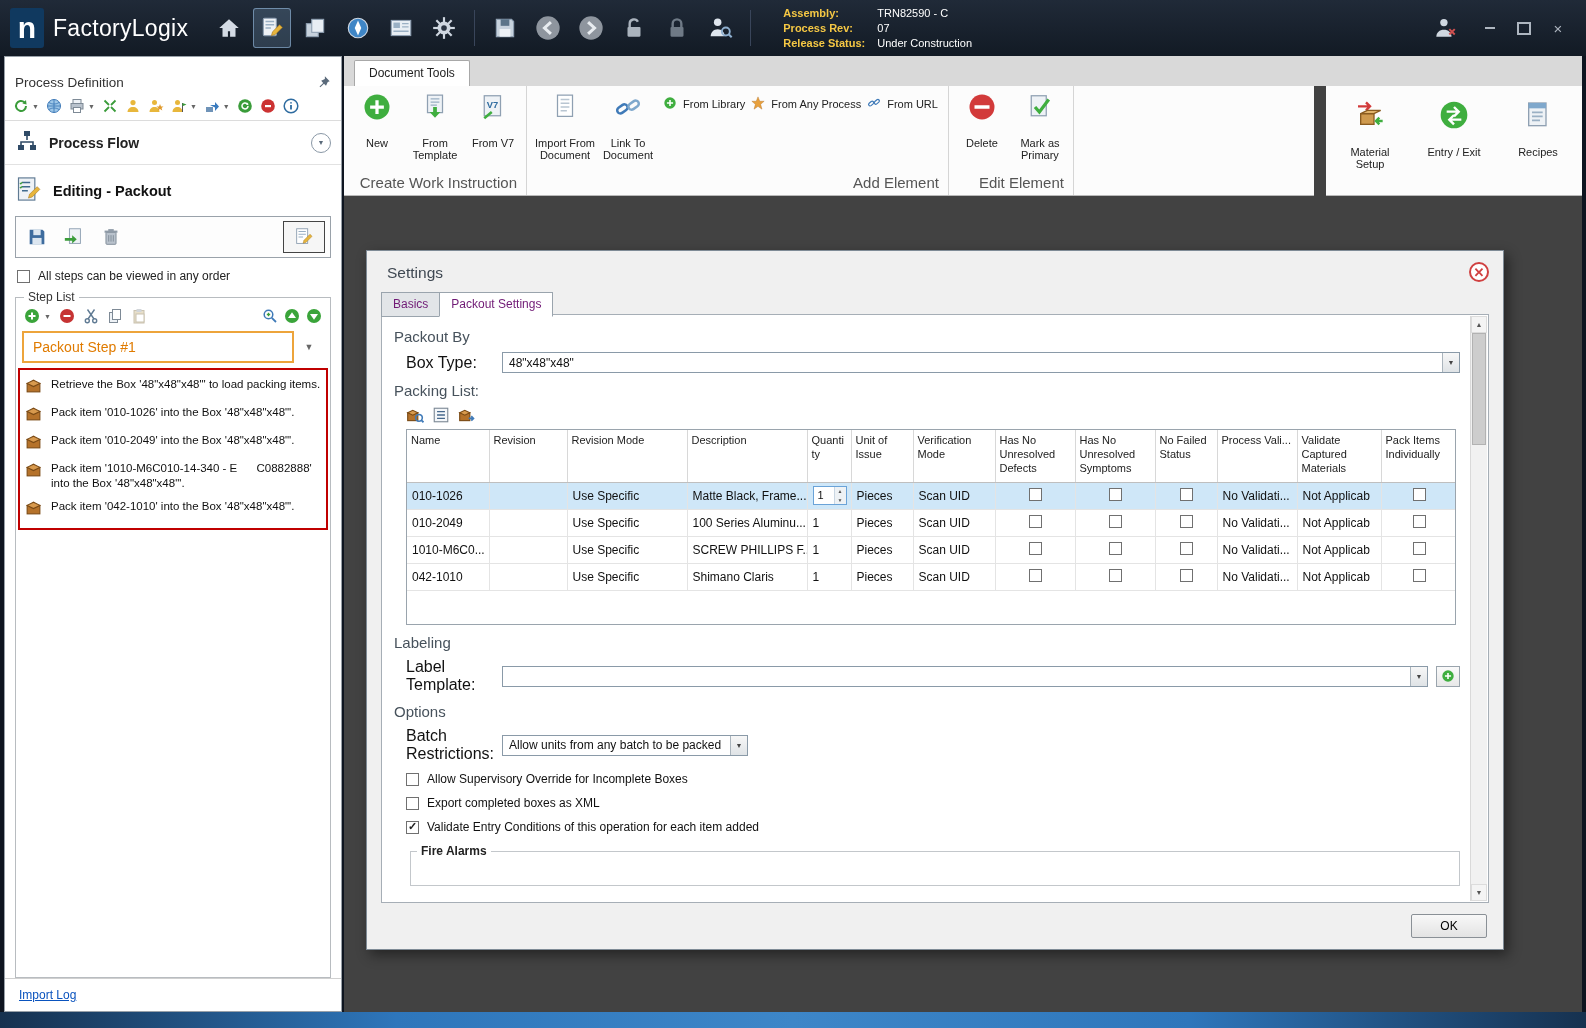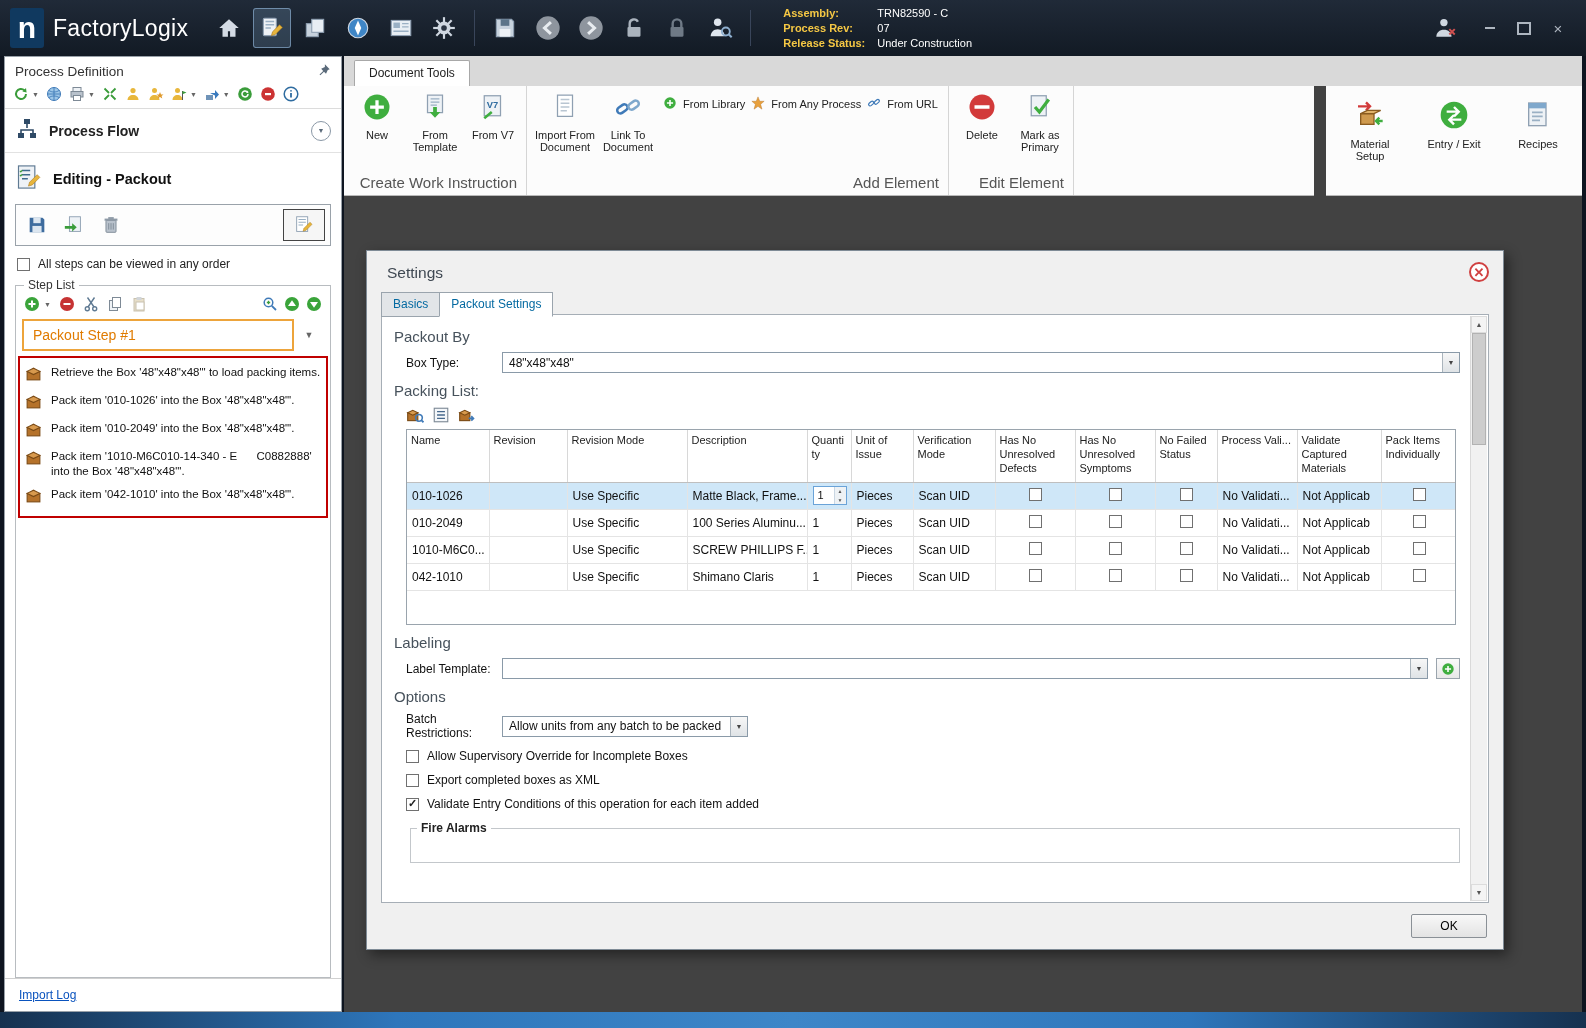--- a/index.html
+++ b/index.html
@@ -17,21 +17,21 @@
 .tb-sep{width:1px;height:36px;background:#39455a;margin:0 6px}
 .asm-info{margin-left:26px;font-size:11px;line-height:15px;white-space:nowrap}
 .asm-label{display:inline-block;width:94px;color:#f6c844;font-weight:bold}
 .asm-value{color:#fff}
 .win-controls{margin-left:auto;display:flex;align-items:center;gap:18px;padding-right:10px}
 .wc{width:16px;height:16px;display:flex;align-items:center;justify-content:center;color:#aeb6c0;cursor:pointer;font-size:15px}
 .wc-min::after{content:"";width:10px;height:2px;background:#aeb6c0}
 .wc-max::after{content:"";width:10px;height:9px;border:2px solid #aeb6c0}
 
 .left-panel{position:absolute;top:56px;left:4px;width:338px;bottom:16px;background:#fff;border:1px solid #98a0a8;display:flex;flex-direction:column}
-.pd-header{display:flex;align-items:center;justify-content:space-between;padding:6px 10px 3px;font-size:13.5px;color:#333}
+.pd-header{display:flex;align-items:flex-start;justify-content:space-between;padding:18px 10px 3px;font-size:13.5px;color:#333}
 .pd-toolbar{display:flex;align-items:center;gap:7px;padding:3px 8px 6px;border-bottom:1px solid #dcdcdc}
 .mini-caret{font-size:7px;color:#666;margin-left:-4px}
 .pf-row{display:flex;align-items:center;gap:10px;padding:8px 10px;border-bottom:1px solid #e2e2e2;font-weight:bold;font-size:14px;color:#222}
 .pf-expand{margin-left:auto;width:20px;height:20px;border:1.5px solid #8a98a6;border-radius:50%;display:flex;align-items:center;justify-content:center;font-size:7px;color:#5a6a7a;cursor:pointer}
 .edit-row{display:flex;align-items:center;gap:10px;padding:10px 10px 6px;font-weight:bold;font-size:14.5px;color:#111}
 .btn-strip{margin:4px 10px 2px;border:1px solid #9aa2aa;height:42px;display:flex;align-items:center;padding:0 5px;gap:5px;background:#fdfdfd}
 .strip-btn{width:32px;height:32px;display:flex;align-items:center;justify-content:center;cursor:pointer}
 .strip-btn.boxed{margin-left:auto;border:1.5px solid #444;width:42px;background:#f6f6f6}
 .order-row{display:flex;align-items:center;gap:8px;padding:9px 12px 7px;font-size:12px;color:#222}
 .cb{width:13px;height:13px;border:1px solid #707070;background:#fff;display:inline-flex;align-items:center;justify-content:center;font-size:11px;color:#222;flex:none;cursor:pointer}
@@ -53,43 +53,43 @@
 .main-area{position:absolute;top:56px;left:344px;right:4px;bottom:16px;background:#424242}
 .tabstrip{height:30px;background:#d9d9d9;display:flex;align-items:flex-end;padding-left:10px}
 .ribbon-tab{background:#fff;border:1px solid #a8a8a8;border-bottom:none;padding:5px 14px 6px;font-size:12px;color:#222;border-radius:2px 2px 0 0;cursor:pointer}
 .ribbon-row{height:110px;display:flex}
 .ribbon-main{width:984px;background:#fcfcfc;border-bottom:1px solid #b9b9b9;display:flex}
 .ribbon-gap{width:12px}
 .ribbon-right{flex:1;background:#fcfcfc;border-bottom:1px solid #b9b9b9;display:flex;align-items:flex-start;padding:10px 8px;gap:12px}
 .rgroup{display:flex;flex-direction:column;border-right:1px solid #d5d5d5;padding:3px 5px 1px}
 .rgroup-content{flex:1;display:flex;align-items:flex-start;gap:2px}
 .rgroup-label{text-align:right;font-size:15px;color:#555;padding:2px 4px 3px}
-.big-btn{width:56px;display:flex;flex-direction:column;align-items:center;gap:4px;padding:3px 1px;font-size:11px;color:#222;text-align:center;line-height:1.15;cursor:pointer}
+.big-btn{width:56px;display:flex;flex-direction:column;align-items:center;gap:12px;padding:3px 1px;font-size:11px;color:#222;text-align:center;line-height:1.15;cursor:pointer}
 .big-btn.w64{width:66px}
 .big-btn.xl{width:72px}
 .small-list{display:flex;gap:6px;padding:7px 5px}
 .small-item{display:flex;align-items:center;gap:6px;font-size:11px;cursor:pointer;white-space:nowrap}
 .ribbon-fill{flex:1}
 
 .canvas{position:absolute;top:140px;left:0;right:0;bottom:0;background:#424242}
 .dialog{position:absolute;left:22px;top:54px;width:1138px;height:700px;background:#f0f0f0;border:1px solid #7f8b96;box-shadow:4px 5px 12px rgba(0,0,0,.45)}
 .dlg-title{position:absolute;top:13px;left:20px;font-size:15.5px;color:#3f4852}
 .dlg-close{position:absolute;top:11px;right:14px;width:20px;height:20px;border-radius:50%;background:#fff;border:2px solid #d04040;color:#d04040;display:flex;align-items:center;justify-content:center;font-size:13px;font-weight:bold;cursor:pointer;line-height:1}
 .dlg-tabs{position:absolute;top:41px;left:14px;display:flex;z-index:2}
-.dlg-tab{padding:4px 11px 5px;font-size:12px;border:1px solid #9aa4ad;background:#e2e5e8;border-right:none;color:#0369a1;cursor:pointer}
+.dlg-tab{padding:4px 11px 5px;font-size:12px;border:1px solid #9aa4ad;background:#e2e5e8;border-right:none;color:#701a75;cursor:pointer}
 .dlg-tab:last-child{border-right:1px solid #9aa4ad}
 .dlg-tab.active{background:#fff;border-bottom:1px solid #fff}
 .dlg-content{position:absolute;left:14px;right:14px;top:63px;bottom:46px;background:#fff;border:1px solid #a6aeb6;padding:4px 28px 0 8px;overflow:hidden}
 .vscroll{position:absolute;top:1px;right:1px;bottom:1px;width:17px;background:#f1f1f1;border-left:1px solid #d9d9d9;display:flex;flex-direction:column}
 .vs-btn{height:17px;display:flex;align-items:center;justify-content:center;font-size:7px;color:#555;border:1px solid #dcdcdc;background:#f4f4f4;cursor:pointer}
 .vs-thumb{height:112px;background:#cdcdcd;border:1px solid #b2b2b2;margin:0 1px;cursor:pointer}
 .vs-track{flex:1}
 .sec-h{font-size:15px;color:#47525c;margin:9px 0 7px 4px}
 .field-row{display:flex;align-items:center;margin:2px 0 9px 16px}
-.field-label{width:96px;font-size:12px;color:#111}
+.field-label{width:96px;font-size:16px;color:#111}
 .combo{height:21px;border:1px solid #8a9aa8;background:#fff;display:flex;align-items:center;font-size:12px;flex:1;position:relative;padding:0 20px 0 6px;color:#111;cursor:pointer}
 .combo .arrow{position:absolute;right:0;top:0;bottom:0;width:17px;background:linear-gradient(#f7f7f7,#dfe3e6);border-left:1px solid #aab4bc;display:flex;align-items:center;justify-content:center;font-size:7px;color:#444}
 .combo.narrow{flex:none;width:246px}
 .pl-toolbar{display:flex;gap:8px;margin:0 0 5px 16px}
 .table-wrap{margin:0 0 0 16px;width:1050px;height:196px;border:1px solid #9aa4ad;background:#fff;overflow:hidden}
 table{border-collapse:collapse;width:1050px;table-layout:fixed}
 th{font-weight:normal;font-size:11px;text-align:left;vertical-align:top;padding:4px;border-right:1px solid #d8d8d8;border-bottom:1px solid #bfbfbf;line-height:1.25;color:#222;height:52px;cursor:pointer}
 th.brk{word-break:break-all}
 td{font-size:12px;padding:3px 5px;border-right:1px solid #e4e4e4;border-bottom:1px solid #e4e4e4;height:27px;white-space:nowrap;overflow:hidden;color:#111}
 tr.selected td{background:#cfe7f8}

